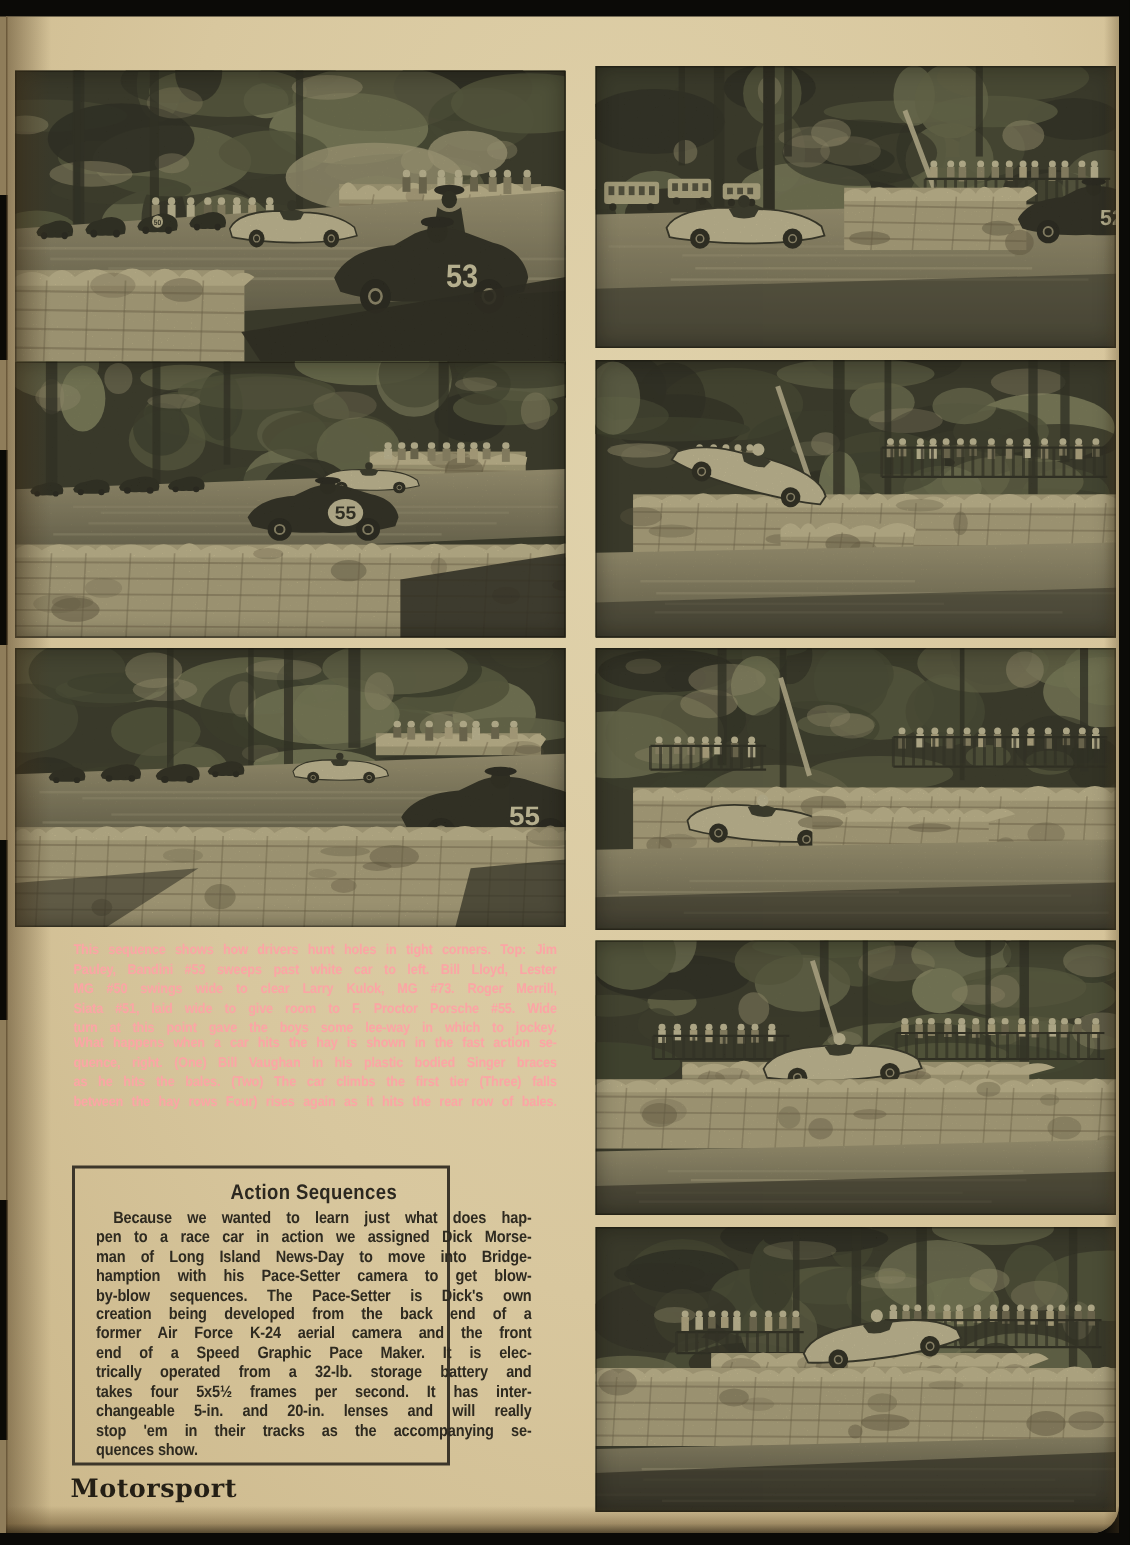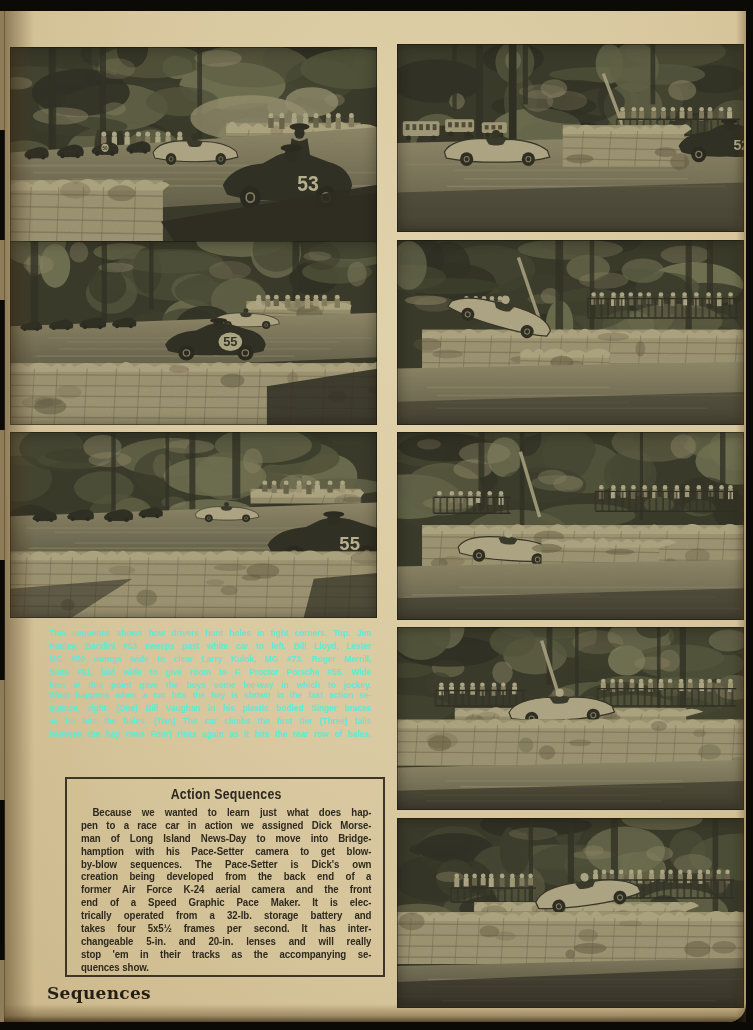--- a/index.html
+++ b/index.html
@@ -16,27 +16,27 @@
          border-radius:0 0 18px 0;
          background:linear-gradient(180deg, rgba(110,86,48,0) 0%, rgba(96,74,40,0.45) 65%, rgba(45,34,16,0.75) 100%);}
   .left-strip{position:absolute;left:0;top:11px;width:5px;height:1011px;background:#8f7d5a;}
   .sliver{position:absolute;left:0;width:5px;background:#0b0a06;}
 
   .photo{position:absolute;background:#232417;}
   .photo svg{position:absolute;inset:0;width:100%;height:100%;display:block;}
   .photo::after{content:'';position:absolute;inset:0;pointer-events:none;
          box-shadow:inset 0 0 0 1px rgba(20,17,8,0.45), inset 0 0 14px rgba(15,13,6,0.45);}
 
-  .caption{position:absolute;color:#5eead4;}
+  .caption{position:absolute;color:#fca5a5;}
   .cap-scale{width:358px;transform:scaleX(0.9);transform-origin:0 0;}
   .cap-line{display:block;font-size:9.4px;font-weight:700;line-height:13px;letter-spacing:-0.1px;
          text-align:justify;text-align-last:justify;white-space:normal;overflow:hidden;height:13px;}
 
-  .action-box{position:absolute;left:48px;top:777px;width:320px;height:200px;box-sizing:border-box;
-         border:2px solid #3c362a;padding:5px 14px 0 14px;margin-left:17px;}
+  .action-box{position:absolute;left:48px;top:777px;width:252px;height:200px;box-sizing:border-box;
+         border:2px solid #3c362a;padding:5px 14px 0 14px;}
   .box-scale{width:330px;transform:scaleX(0.88);transform-origin:0 0;}
   .action-title{display:block;text-align:center;font-weight:700;font-size:14px;color:#2c2820;
          letter-spacing:0.3px;margin:2px 0 4px 0;}
   .action-line{display:block;font-size:11px;font-weight:700;line-height:12.9px;letter-spacing:-0.1px;
          color:#2e2a20;text-align:justify;text-align-last:justify;overflow:hidden;height:12.9px;}
   .action-line.first{text-indent:13px;}
   .action-line.last{text-align-last:left;}
 
   .magname{position:absolute;left:47px;top:983px;font-family:"DejaVu Serif",serif;font-weight:700;
          font-size:17px;color:#241f15;letter-spacing:0.3px;}
@@ -1550,18 +1550,18 @@
       <span class="action-line">former Air Force K-24 aerial camera and the front</span>
       <span class="action-line">end of a Speed Graphic Pace Maker. It is elec-</span>
       <span class="action-line">trically operated from a 32-lb. storage battery and</span>
       <span class="action-line">takes four 5x5½ frames per second. It has inter-</span>
       <span class="action-line">changeable 5-in. and 20-in. lenses and will really</span>
       <span class="action-line">stop 'em in their tracks as the accompanying se-</span>
       <span class="action-line last">quences show.</span>
     </div>
   </div>
 
-  <div class="magname">Sequences</div>
+  <div class="magname">Motorsport</div>
 
   <div class="binding-shadow"></div>
   <div class="right-edge-shade"></div>
   <div class="bottom-edge"></div>
 </div>
 
 </body></html>

